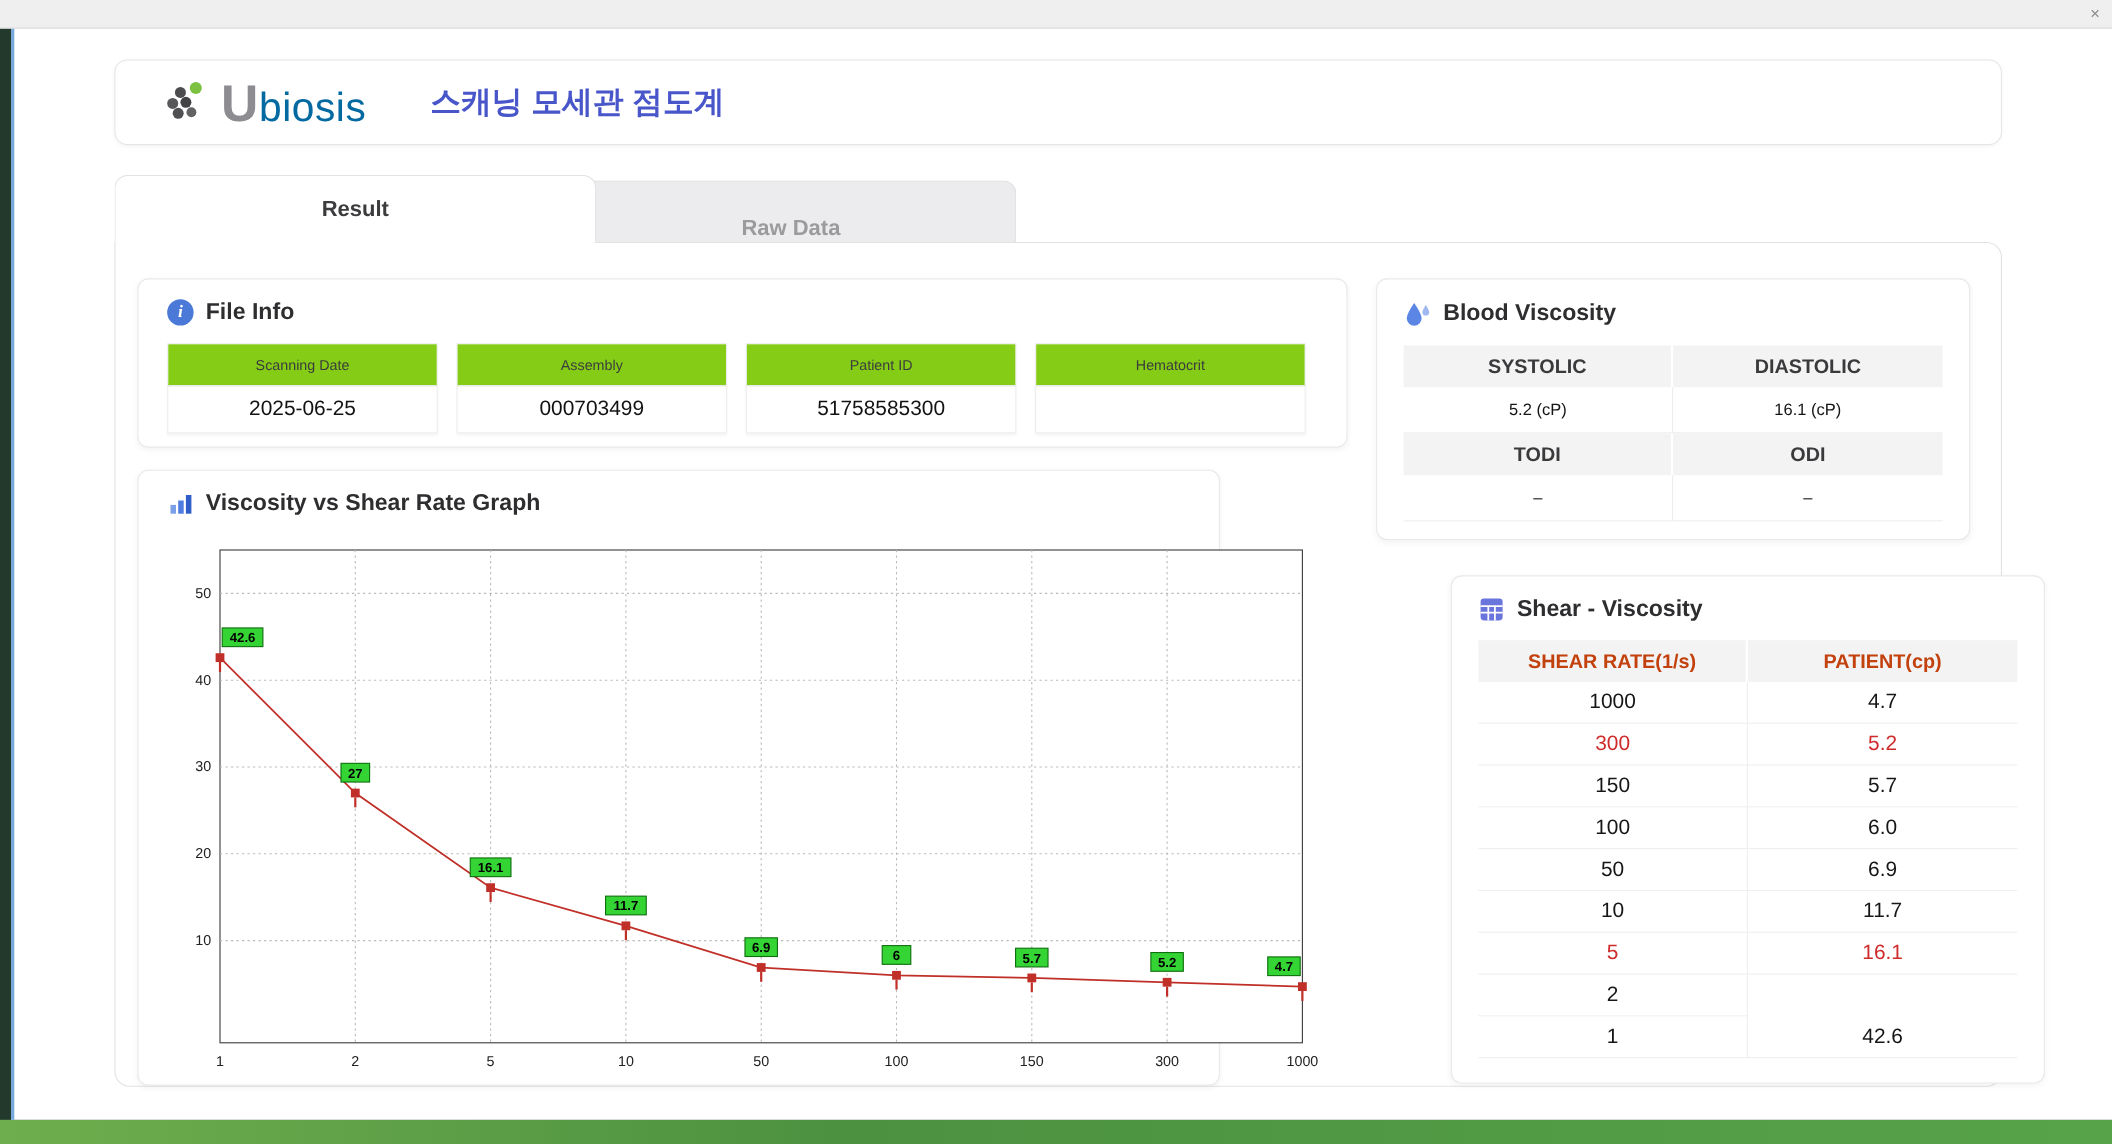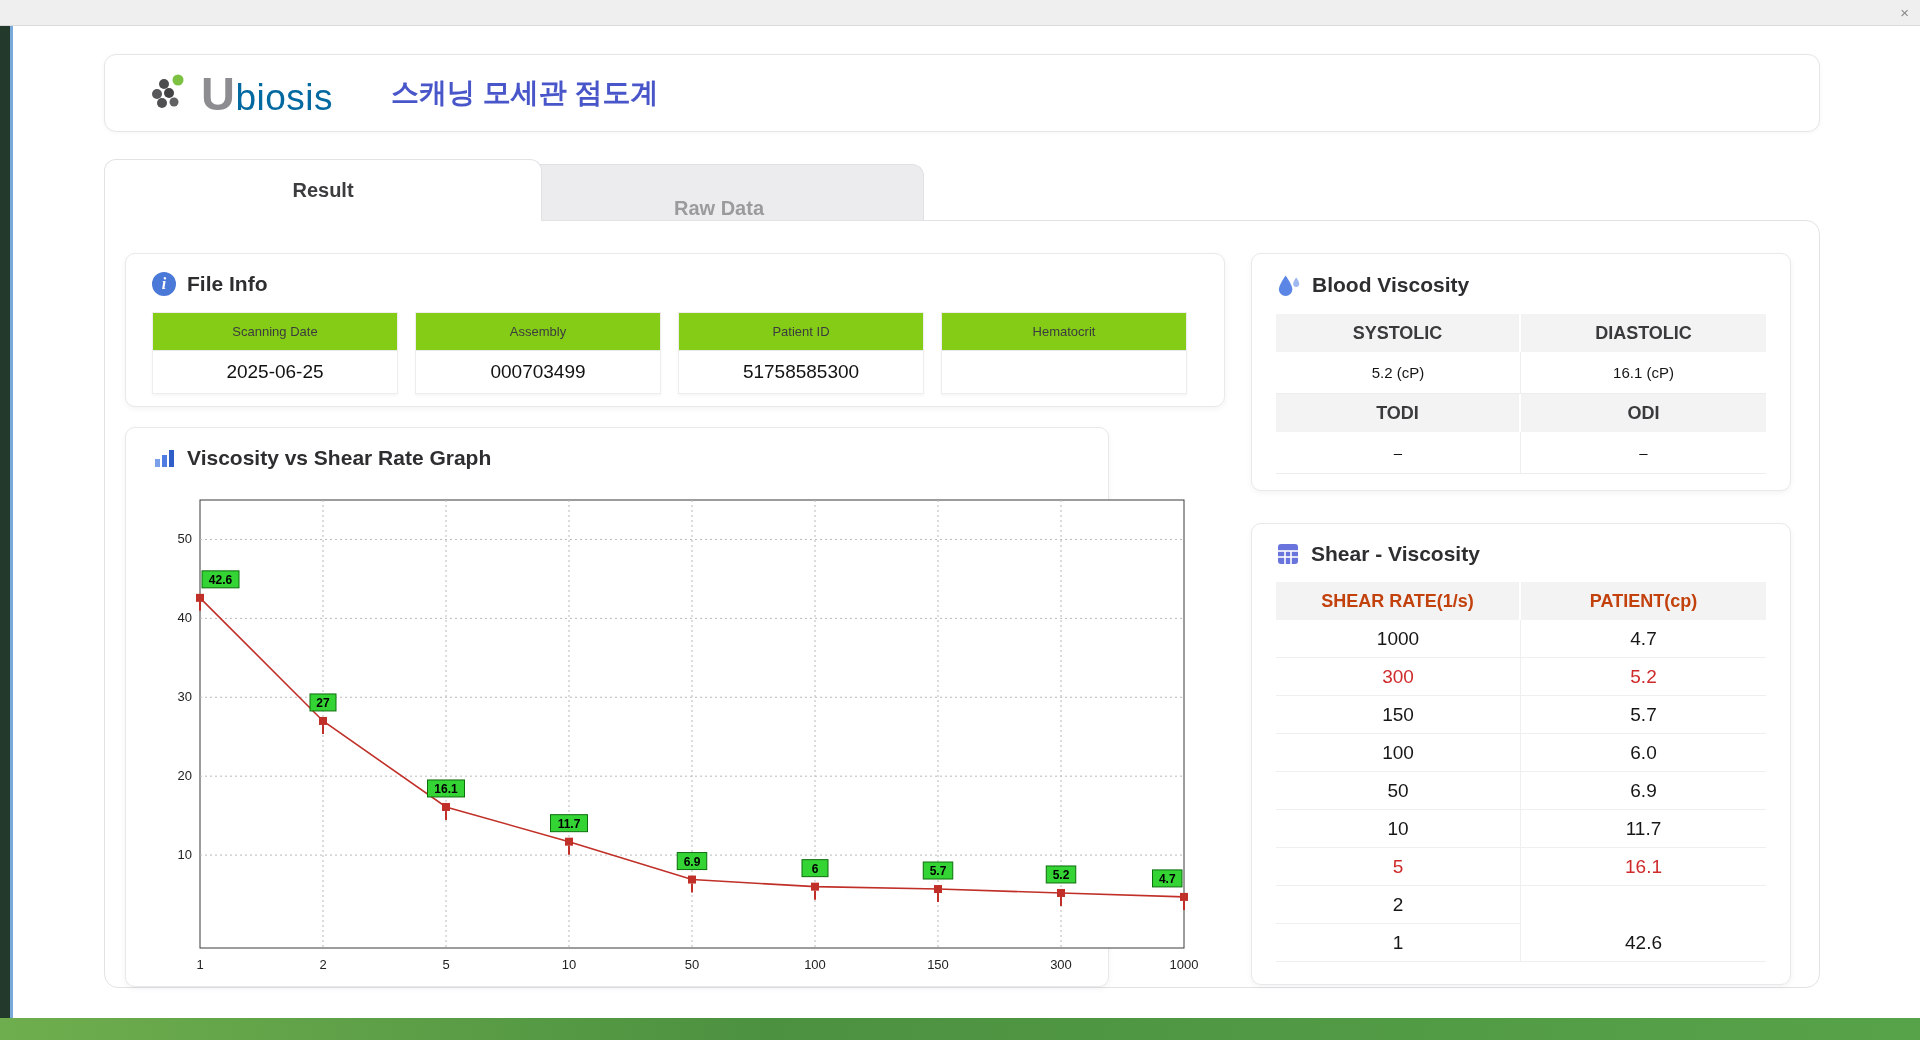--- a/index.html
+++ b/index.html
@@ -64,21 +64,21 @@
   .bv-table { margin-top:16px; }
   .bv-row { display:grid; grid-template-columns:1fr 1fr; }
   .bv-head { background:#f3f3f4; height:38px; line-height:38px; text-align:center;
     font-size:18px; font-weight:600; color:#3a3a3c; }
   .bv-head.first { border-right:2px solid #ffffff; }
   .bv-val { height:42px; line-height:42px; text-align:center; font-size:15px; color:#141414;
     border-bottom:1px solid #ededef; }
   .bv-val.first { border-right:1px solid #ededef; }
 
   
-  .sv-card { left:1146px; top:302px; width:540px; height:462px; padding:18px 24px; }
+  .sv-card { left:1214px; top:302px; width:540px; height:462px; padding:18px 24px; }
   .sv-table { margin-top:16px; }
   .sv-row { display:grid; grid-template-columns:1fr 1fr; }
   .sv-head { background:#f3f3f4; height:38px; line-height:38px; text-align:center;
     font-size:18px; font-weight:700; color:#c2410c; }
   .sv-head.first { border-right:2px solid #ffffff; }
   .sv-cell { height:38px; line-height:38px; text-align:center; font-size:19px; color:#161616;
     border-bottom:1px solid #efefef; }
   .sv-cell.first { border-right:1px solid #efefef; }
   .sv-row.red .sv-cell { color:#cf2b2b; }
 

